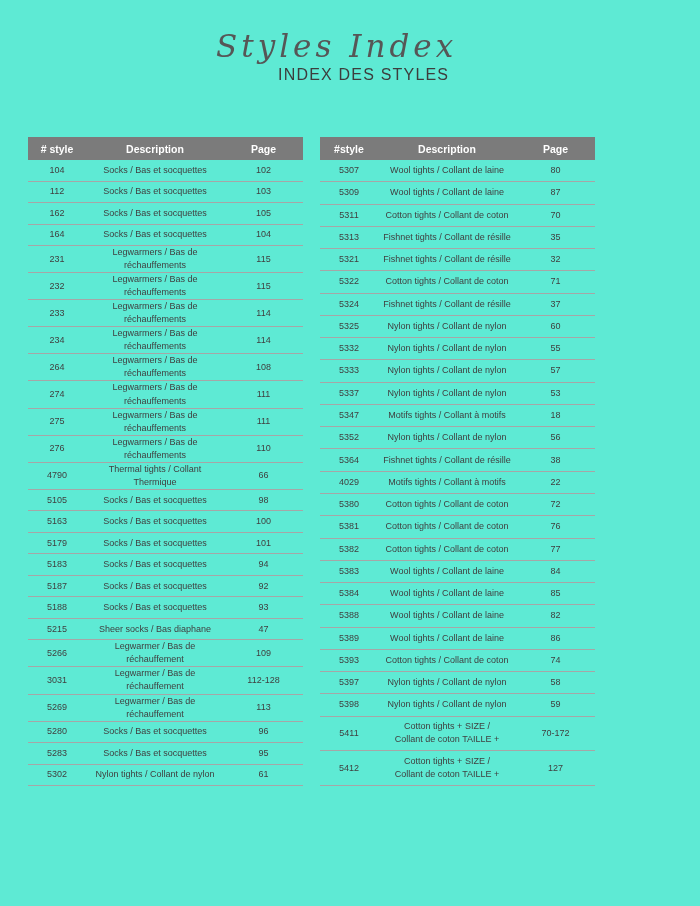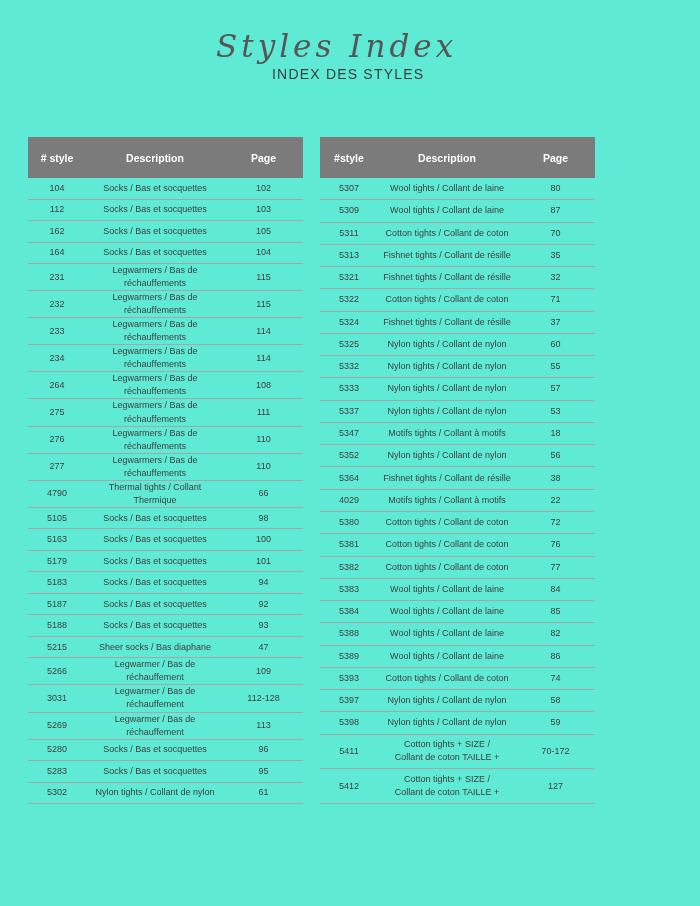--- a/index.html
+++ b/index.html
@@ -22,23 +22,23 @@
     top: 28px;
     font-family: "DejaVu Serif", serif;
     font-style: italic;
     font-size: 31px;
     letter-spacing: 4px;
     color: #565656;
     white-space: nowrap;
   }
   .subtitle {
     position: absolute;
-    left: 272px;
+    left: 278px;
     top: 66px;
-    font-size: 14px;
+    font-size: 16px;
     letter-spacing: 1.2px;
     color: #3d3d3d;
     white-space: nowrap;
   }
   .tables {
     position: absolute;
     left: 28px;
     top: 137px;
     display: flex;
     gap: 17px;
@@ -49,21 +49,21 @@
     table-layout: fixed;
   }
   table.index-table col.c-style { width: 58px; }
   table.index-table col.c-desc  { width: 138px; }
   table.index-table col.c-page  { width: 79px; }
   table.index-table th {
     background: #7b7b7b;
     color: #ffffff;
     font-size: 10.5px;
     font-weight: bold;
-    height: 41px;
+    height: 23px;
     padding: 0;
     text-align: center;
     vertical-align: middle;
   }
   table.index-table td {
     font-size: 9px;
     color: #404040;
     text-align: center;
     vertical-align: middle;
     height: 20.5px;
@@ -140,31 +140,31 @@
             <td>234</td>
             <td>Legwarmers / Bas de réchauffements</td>
             <td>114</td>
           </tr>
           <tr>
             <td>264</td>
             <td>Legwarmers / Bas de réchauffements</td>
             <td>108</td>
           </tr>
           <tr>
+            <td>274</td>
+            <td>Legwarmers / Bas de réchauffements</td>
+            <td>111</td>
+          </tr>
+          <tr>
             <td>275</td>
             <td>Legwarmers / Bas de réchauffements</td>
             <td>111</td>
           </tr>
           <tr>
             <td>276</td>
-            <td>Legwarmers / Bas de réchauffements</td>
-            <td>110</td>
-          </tr>
-          <tr>
-            <td>277</td>
             <td>Legwarmers / Bas de réchauffements</td>
             <td>110</td>
           </tr>
           <tr>
             <td>4790</td>
             <td>Thermal tights / Collant Thermique</td>
             <td>66</td>
           </tr>
           <tr>
             <td>5105</td>

